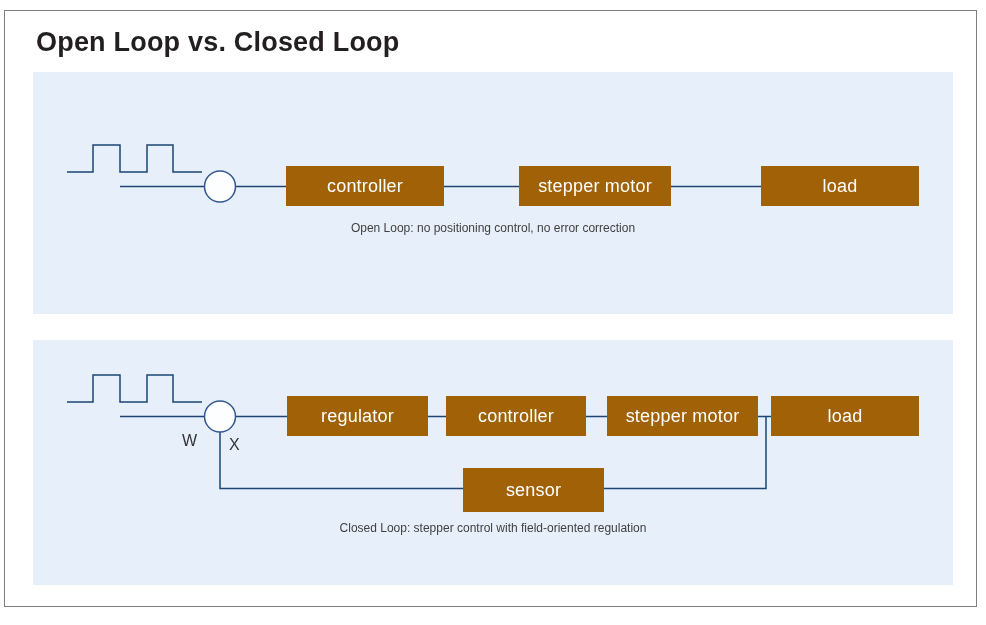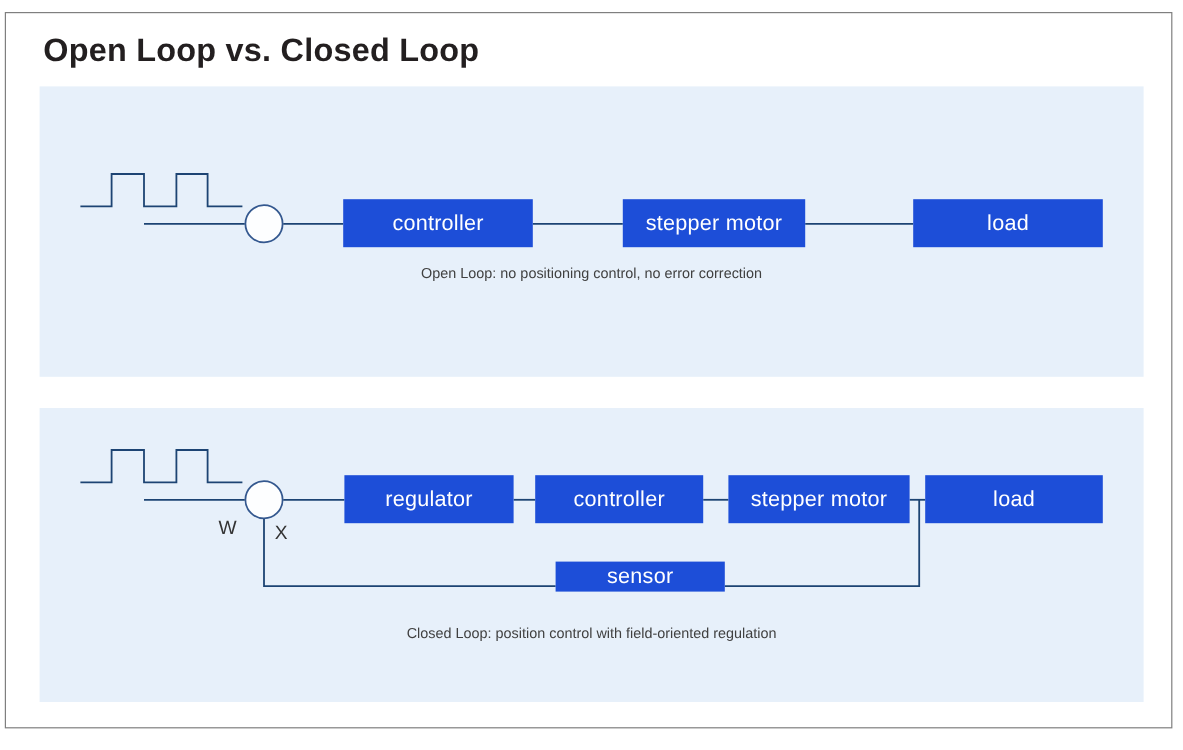--- a/index.html
+++ b/index.html
@@ -16,34 +16,34 @@
     position:absolute;left:36px;top:27px;
     font-size:27px;font-weight:bold;color:#231f20;letter-spacing:.2px;
   }
   .panel{
     position:absolute;left:33px;width:920px;background:#e7f0fa;
   }
   .panel.open-loop{top:72px;height:242px;}
   .panel.closed-loop{top:340px;height:245px;}
   .diagram-svg{position:absolute;left:0;top:0;width:986px;height:625px;z-index:2;}
   .block{
-    position:absolute;z-index:3;background:#1d4ed8;color:#ffffff;
+    position:absolute;z-index:3;background:#a16207;color:#ffffff;
     display:flex;align-items:center;justify-content:center;
     font-size:18px;letter-spacing:.2px;box-sizing:border-box;
   }
   
   .blk-ol-controller{left:286px;top:166px;width:158px;height:40px;}
   .blk-ol-stepper   {left:519px;top:166px;width:152px;height:40px;}
   .blk-ol-load      {left:761px;top:166px;width:158px;height:40px;}
   
   .blk-cl-regulator {left:287px;top:396px;width:141px;height:40px;}
   .blk-cl-controller{left:446px;top:396px;width:140px;height:40px;}
   .blk-cl-stepper   {left:607px;top:396px;width:151px;height:40px;}
   .blk-cl-load      {left:771px;top:396px;width:148px;height:40px;}
-  .blk-cl-sensor    {left:463px;top:468px;width:141px;height:25px;}
+  .blk-cl-sensor    {left:463px;top:468px;width:141px;height:44px;}
   .caption{
     position:absolute;left:33px;width:920px;text-align:center;z-index:3;
     font-size:12px;color:#404040;
   }
   .caption.open-loop{top:221px;}
   .caption.closed-loop{top:521px;}
   .signal-label{
     position:absolute;z-index:3;font-size:16px;color:#333333;
   }
   .label-w{left:182px;top:432px;}
@@ -86,13 +86,13 @@
 
 <div class="block blk-cl-regulator">regulator</div>
 <div class="block blk-cl-controller">controller</div>
 <div class="block blk-cl-stepper">stepper motor</div>
 <div class="block blk-cl-load">load</div>
 <div class="block blk-cl-sensor">sensor</div>
 
 <div class="signal-label label-w">W</div>
 <div class="signal-label label-x">X</div>
 
-<div class="caption closed-loop">Closed Loop: position control with field-oriented regulation</div>
+<div class="caption closed-loop">Closed Loop: stepper control with field-oriented regulation</div>
 
 </body></html>

